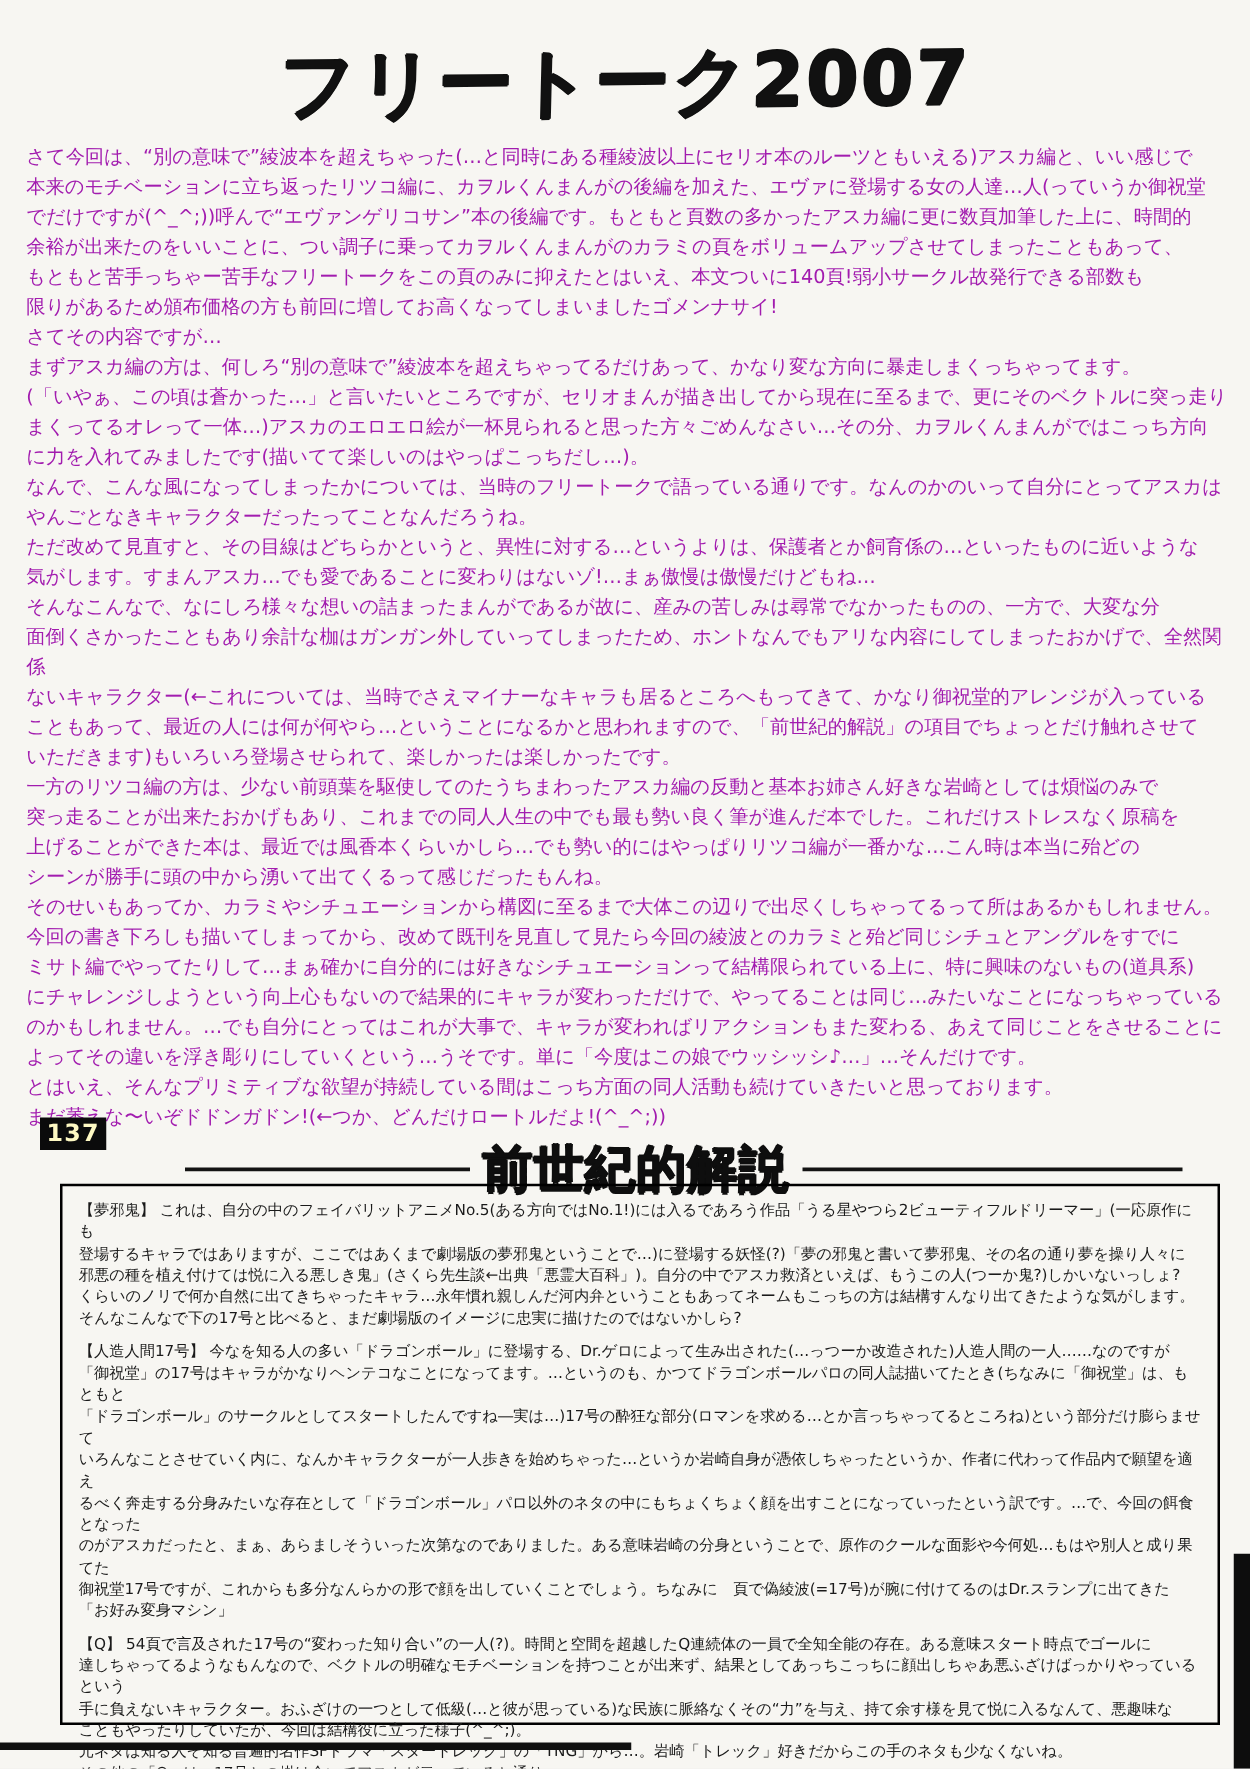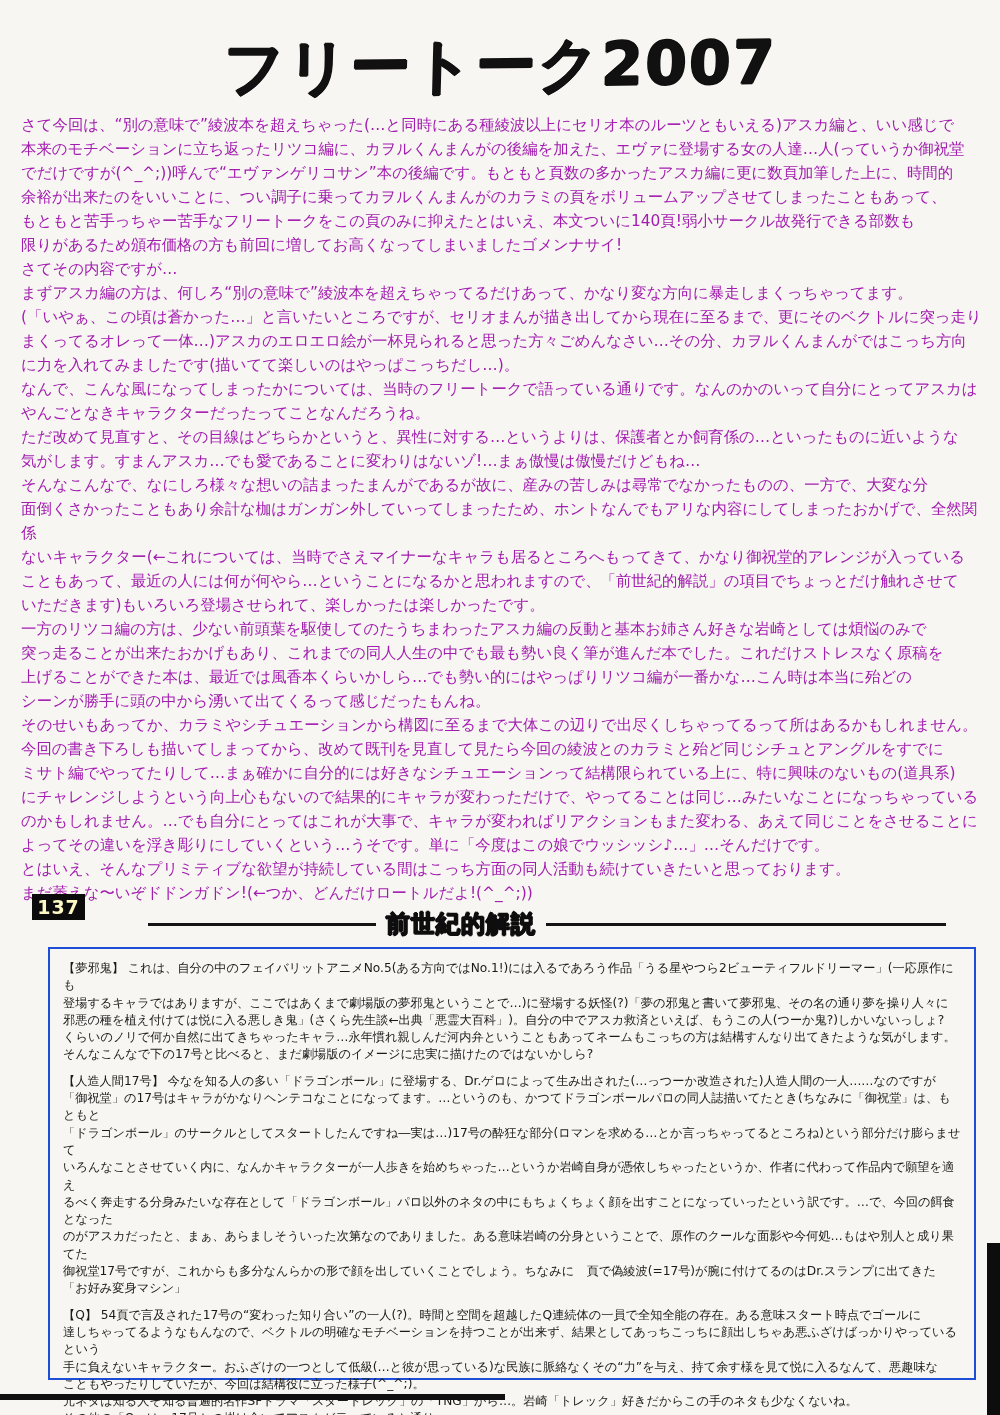--- a/index.html
+++ b/index.html
@@ -66,37 +66,37 @@
     align-items: center;
     gap: 10px;
   }
   .section-header .rule {
     border-top: 3px solid #141414;
     height: 0;
   }
   .section-header .rule-left  { width: 228px; flex: none; }
   .section-header .rule-right { flex: 1; }
   .section-heading {
-    font-size: 24px;
+    font-size: 40px;
     font-weight: 900;
     color: #0e0e0e;
     letter-spacing: 1px;
     white-space: nowrap;
     text-shadow: 1px 0 0 currentColor, -1px 0 0 currentColor,
                  0 1px 0 currentColor, 0 -1px 0 currentColor;
     text-align: right;
   }
   .commentary-box {
     position: absolute;
     left: 48px;
     top: 947px;
     width: 928px;
     height: 433px;
     box-sizing: border-box;
-    border: 2px solid #1d4ed8;
+    border: 2px solid #000000;
     background: transparent;
     padding: 11px 12px 8px 13px;
   }
   .commentary-paragraph {
     font-size: 12.2px;
     line-height: 17.3px;
     white-space: pre-line;
     color: #1a1a1a;
     margin: 0 0 9px 0;
   }

